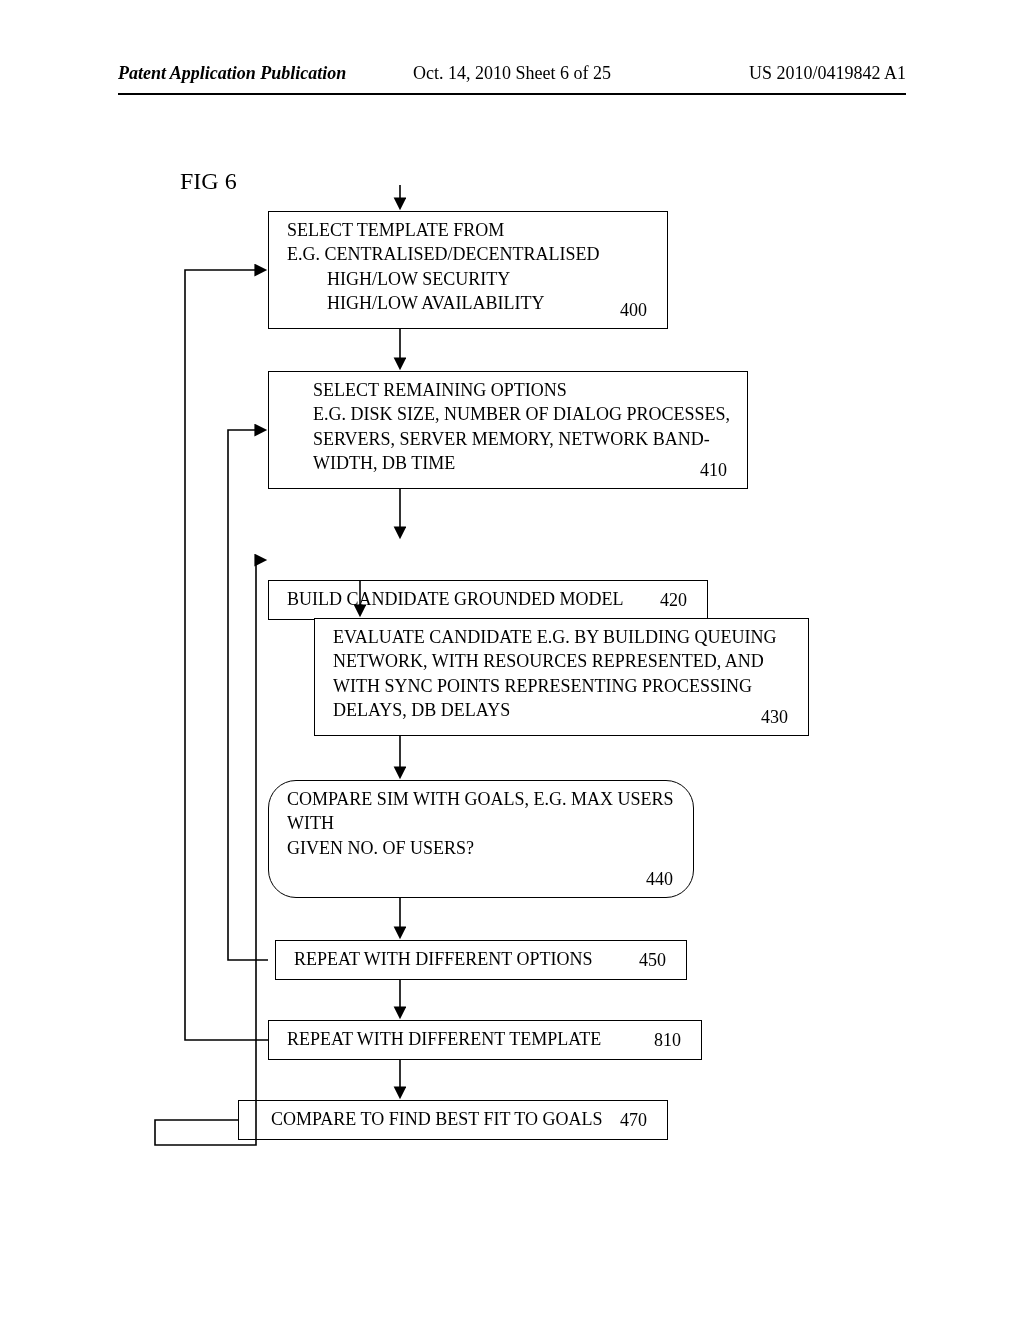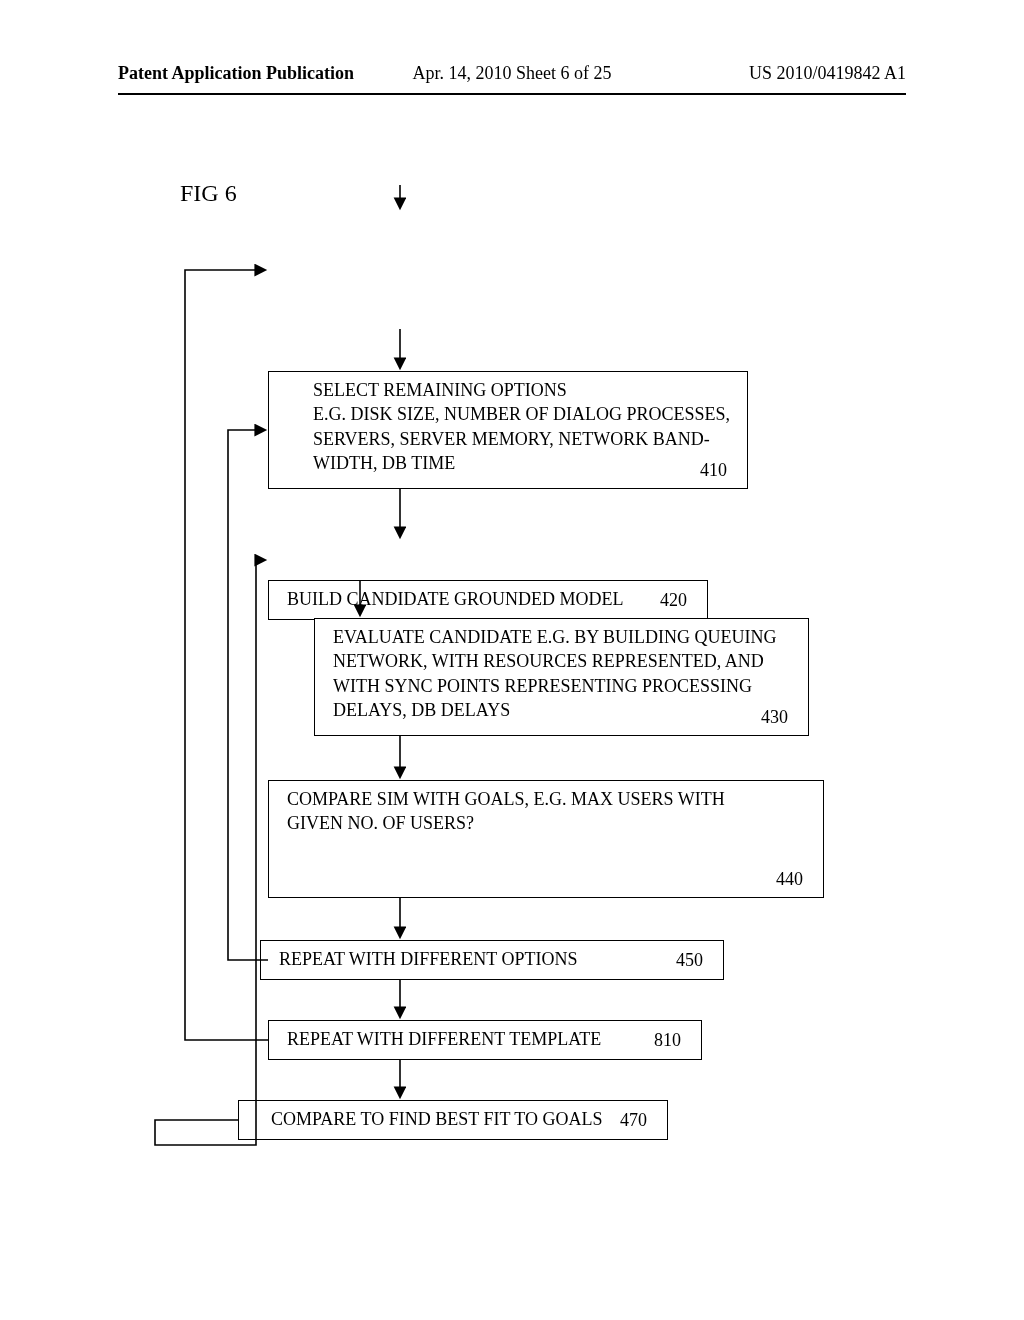--- a/index.html
+++ b/index.html
@@ -31,36 +31,37 @@
     right: 118px;
     top: 63px;
     height: 25px;
     font-size: 18px;
   }
   .header-left {
     position: absolute;
     left: 0;
     top: 0;
     font-weight: bold;
+    font-style: italic;
   }
   .header-center {
     position: absolute;
     left: 50%;
     transform: translateX(-50%);
     top: 0;
   }
   .header-right {
     position: absolute;
     right: 0;
     top: 0;
   }
   .fig-label {
     position: absolute;
     left: 180px;
-    top: 180px;
+    top: 168px;
     font-size: 24px;
   }
   
   .fbox {
     position: absolute;
     border: 1.6px solid #000;
     background: #fff;
     box-sizing: border-box;
     padding: 6px 16px 6px 18px;
     font-size: 18px;
@@ -82,27 +83,34 @@
     pointer-events: none;
   }
 </style>
 </head>
 <body>
 
 <div class="page">
 
   <div class="header-row">
     <span class="header-left">Patent Application Publication</span>
-    <span class="header-center">Apr. 14, 2010  Sheet 6 of 25</span>
+    <span class="header-center">Oct. 14, 2010  Sheet 6 of 25</span>
     <span class="header-right">US 2010/0419842 A1</span>
   </div>
   <div class="header-line"></div>
 
   <div class="fig-label">FIG 6</div>
 
+  <div class="fbox" style="left:268px; top:211px; width:400px; height:118px;">
+    <div>SELECT TEMPLATE FROM</div>
+    <div>E.G. CENTRALISED/DECENTRALISED</div>
+    <div style="padding-left:40px;">HIGH/LOW SECURITY</div>
+    <div style="padding-left:40px;">HIGH/LOW AVAILABILITY</div>
+    <span class="num">400</span>
+  </div>
 
   <div class="fbox" style="left:268px; top:371px; width:480px; height:118px;padding-left:44px;">
     <div>SELECT REMAINING OPTIONS</div>
     <div>E.G. DISK SIZE, NUMBER OF DIALOG PROCESSES,</div>
     <div>SERVERS, SERVER MEMORY, NETWORK BAND-</div>
     <div>WIDTH, DB TIME</div>
     <span class="num">410</span>
   </div>
 
   <div class="fbox" style="left:268px; top:540px; width:440px; height:40px;margin-top:40px;">
@@ -111,27 +119,27 @@
   </div>
 
   <div class="fbox" style="left:268px; top:618px; width:495px; height:118px;margin-left:46px;">
     <div>EVALUATE CANDIDATE E.G. BY BUILDING QUEUING</div>
     <div>NETWORK, WITH RESOURCES REPRESENTED, AND</div>
     <div>WITH SYNC POINTS REPRESENTING PROCESSING</div>
     <div>DELAYS, DB DELAYS</div>
     <span class="num">430</span>
   </div>
 
-  <div class="fbox" style="left:268px; top:780px; width:556px; height:118px;">
+  <div class="fbox" style="left:268px; top:780px; width:426px; height:118px;border-radius:28px;">
     <div>COMPARE SIM WITH GOALS, E.G. MAX USERS WITH</div>
     <div>GIVEN NO. OF USERS?</div>
     <span class="num">440</span>
   </div>
 
-  <div class="fbox" style="left:260px; top:940px; width:464px; height:40px;">
+  <div class="fbox" style="left:275px; top:940px; width:412px; height:40px;">
     <span>REPEAT WITH DIFFERENT OPTIONS</span>
     <span class="num" style="bottom:7px;">450</span>
   </div>
 
   <div class="fbox" style="left:268px; top:1020px; width:434px; height:40px;">
     <span>REPEAT WITH DIFFERENT TEMPLATE</span>
     <span class="num" style="bottom:7px;">810</span>
   </div>
 
   <div class="fbox" style="left:238px; top:1100px; width:430px; height:40px;padding-left:32px;">

